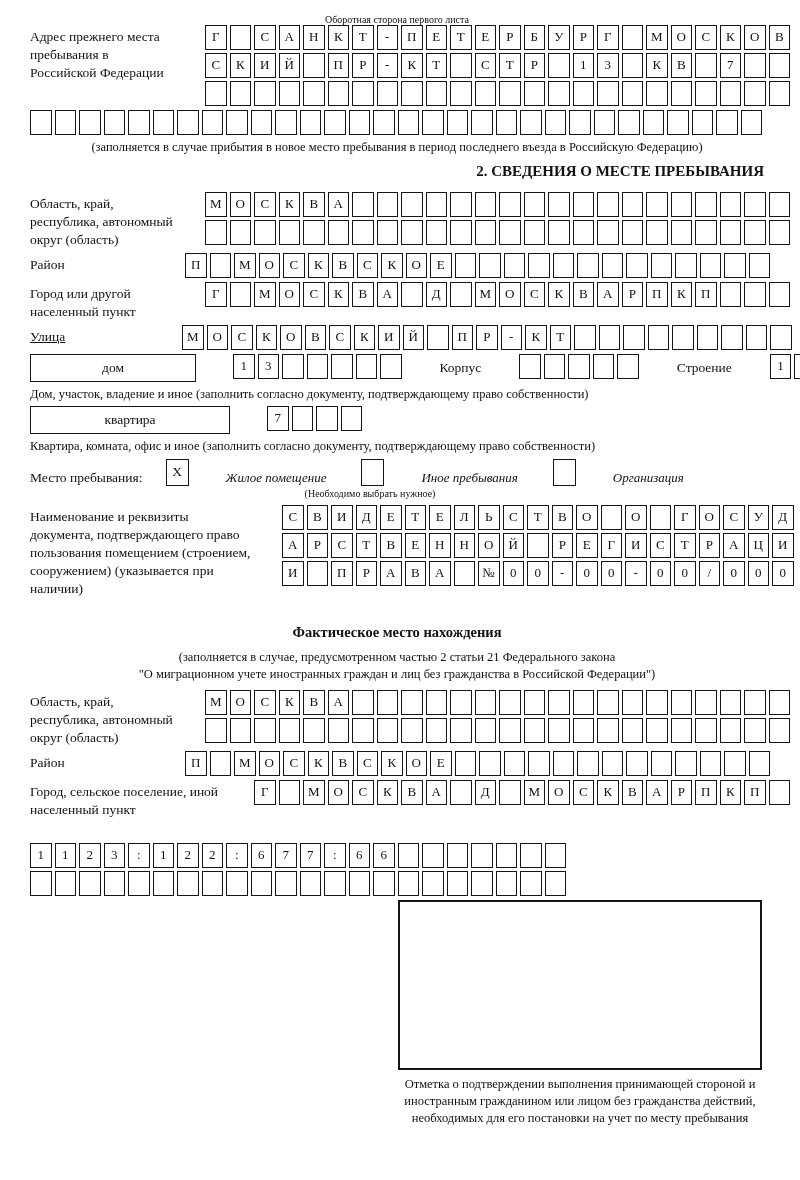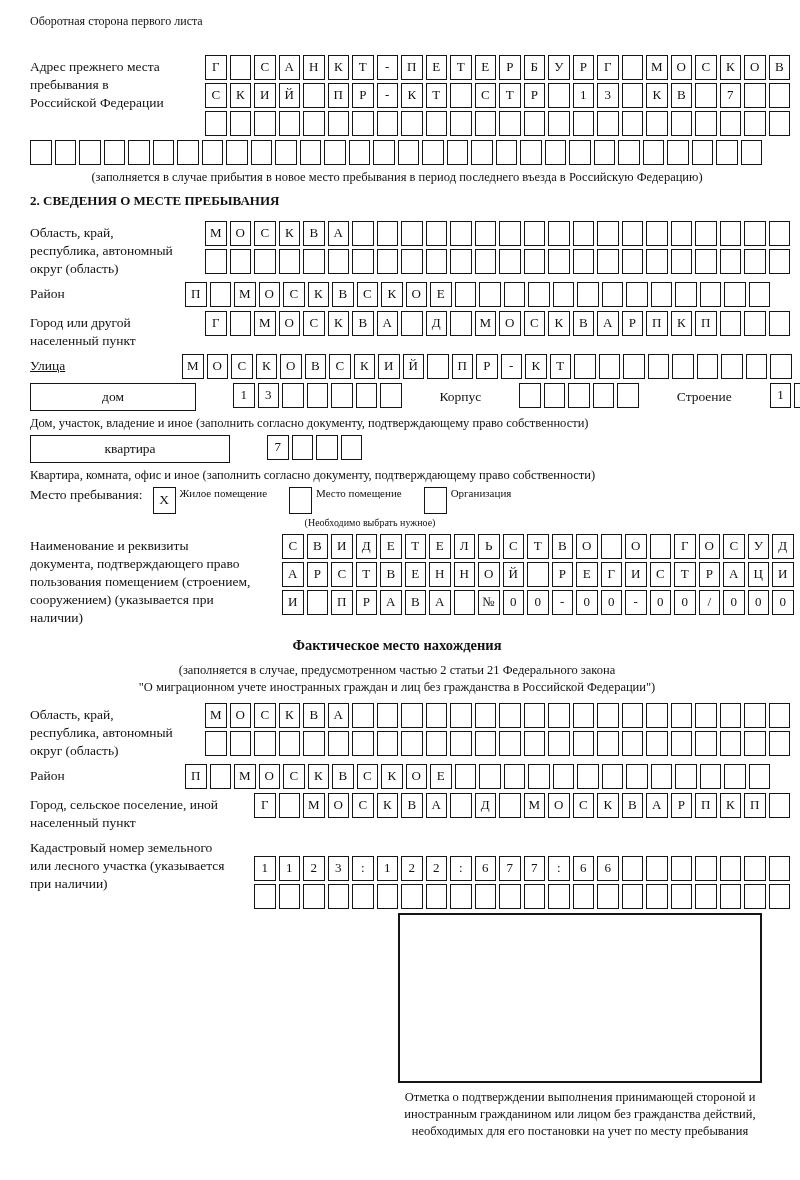--- a/index.html
+++ b/index.html
@@ -4,51 +4,51 @@
 <style>
   html,body{margin:0;padding:0;}
   body{
     width:800px;height:1180px;
     background:#ffffff;color:#111;
     font-family:"Liberation Serif","DejaVu Serif",serif;
     box-sizing:border-box;
     padding:14px 36px 0 30px;
     overflow:hidden;
   }
-  .hdr-note{text-align:left;font-size:12px;margin-bottom:26px;}
+  .hdr-note{text-align:center;font-size:10px;}
   
   .cellrow{display:flex;gap:3px;height:25px;}
   .cell{
     box-sizing:border-box;flex:0 0 21.5px;width:21.5px;height:25px;
     border:1.6px solid #151515;
     font-size:13px;line-height:22px;text-align:center;
     font-family:"Liberation Serif","DejaVu Serif",serif;
   }
   .cellcol{display:flex;flex-direction:column;gap:3px;}
   .frow{display:flex;margin-bottom:4px;gap:28px;}
   .flabel{font-size:13.5px;line-height:18px;padding-top:3px;flex-shrink:0;}
   .w147{width:147px;} .w127{width:127px;} .w124{width:124px;text-decoration:underline;}
   .w196{width:196px;} .w224{width:224px;}
   .note{font-size:12.5px;text-align:center;line-height:16px;margin:4px 0 4px 0;}
-  .sec-title{font-size:13px;font-weight:bold;text-align:left;margin:8px 0 12px 0;}
-  .sub-title{font-size:14.5px;font-weight:bold;text-align:center;margin:10px 0 8px 0;}
+  .sec-title{font-size:15px;font-weight:bold;text-align:right;margin:8px 0 12px 0;}
+  .sub-title{font-size:14.5px;font-weight:bold;text-align:center;margin:26px 0 8px 0;}
   .namedbox{
     box-sizing:border-box;border:1.6px solid #151515;height:28px;
     font-size:13.5px;line-height:25px;text-align:center;flex-shrink:0;
   }
   .dom-box{width:166px;margin-right:9px;}
   .kv-box{width:200px;margin-right:9px;}
   .inline-lbl{font-size:13.5px;line-height:28px;margin:0 10px;}
   .chkbox{
     box-sizing:border-box;width:23px;height:27px;border:1.6px solid #151515;
     font-size:13.5px;line-height:24px;text-align:center;flex-shrink:0;
   }
-  .mesto-row{display:flex;align-items:flex-start;height:28px;margin-top:2px;}
+  .mesto-row{display:flex;align-items:flex-end;height:28px;margin-top:2px;gap:13px;}
   .mesto-row .lbl{font-size:13.5px;margin-right:10px;}
-  .mesto-row .optlbl{font-size:11px;margin:0 22px 0 4px;}
+  .mesto-row .optlbl{font-size:13px;margin:0 22px 0 24px;font-style:italic;}
   .mesto-note{font-size:10px;margin:2px 0 6px 150px;width:380px;text-align:center;}
   .stamp-box{
     box-sizing:border-box;border:2px solid #151515;
     width:364px;height:170px;margin-left:368px;margin-top:4px;
   }
   .stamp-caption{
     width:380px;margin-left:360px;margin-top:6px;
     font-size:12.5px;line-height:17px;text-align:center;
   }
   .padtop20{padding-top:20px;}
@@ -364,21 +364,21 @@
       <span class="cell"></span>
     </div>
 </div>
 <div class="note" style="text-align:left;">Квартира, комната, офис и иное (заполнить согласно документу, подтверждающему право собственности)</div>
 
 <div class="mesto-row">
   <span class="lbl">Место пребывания:</span>
   <span class="chkbox">X</span>
   <span class="optlbl">Жилое помещение</span>
   <span class="chkbox"></span>
-  <span class="optlbl">Место помещение</span>
+  <span class="optlbl">Иное пребывания</span>
   <span class="chkbox"></span>
   <span class="optlbl">Организация</span>
 </div>
 <div class="mesto-note">(Необходимо выбрать нужное)</div>
 
 <div class="frow">
   <div class="flabel w224">Наименование и реквизиты документа, подтверждающего право пользования помещением (строением, сооружением) (указывается при наличии)</div>
   <div class="cellcol">
     <div class="cellrow">
         <span class="cell">С</span>
@@ -566,21 +566,20 @@
       <span class="cell">А</span>
       <span class="cell">Р</span>
       <span class="cell">П</span>
       <span class="cell">К</span>
       <span class="cell">П</span>
       <span class="cell"></span>
     </div>
 </div>
 
 <div class="frow">
-  <div class="flabel w196">Кадастровый номер земельного или лесного участка (указывается при наличии)</div>
   <div class="cellcol padtop20">
     <div class="cellrow">
         <span class="cell">1</span>
         <span class="cell">1</span>
         <span class="cell">2</span>
         <span class="cell">3</span>
         <span class="cell">:</span>
         <span class="cell">1</span>
         <span class="cell">2</span>
         <span class="cell">2</span>

